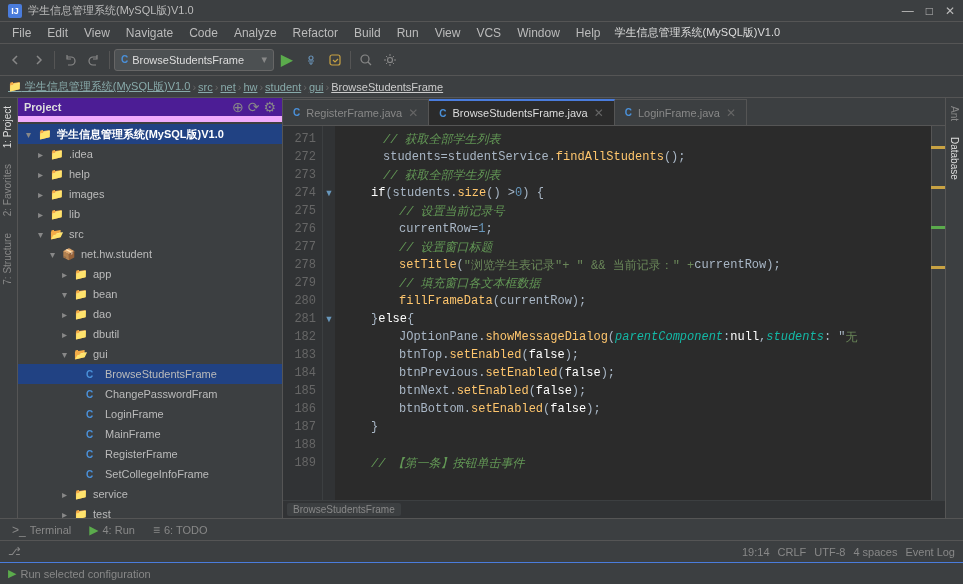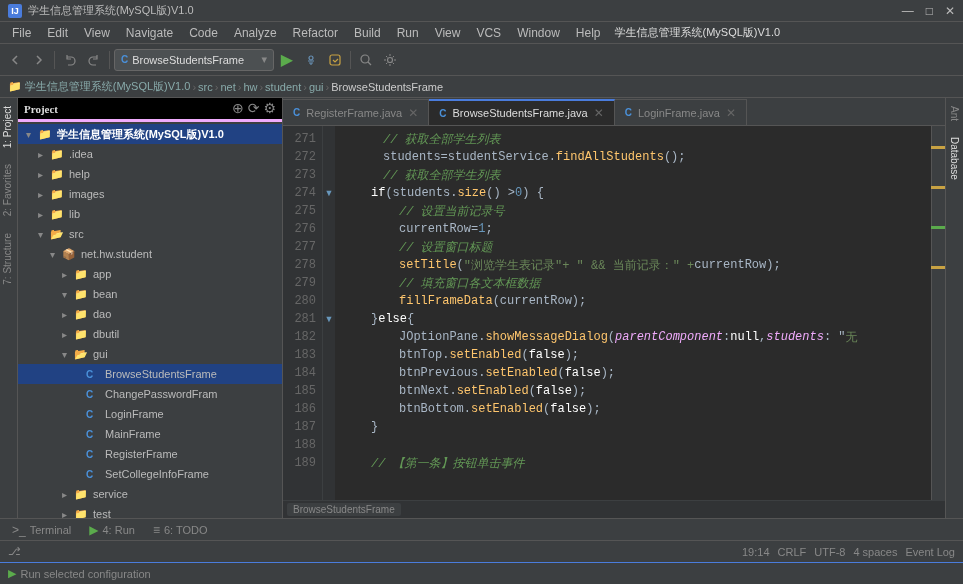--- a/index.html
+++ b/index.html
@@ -105,21 +105,21 @@
       height: 22px;
       display: flex;
       align-items: center;
       padding: 0 8px;
       gap: 2px;
       border-bottom: 1px solid #555;
       font-size: 11px;
       color: #8aa;
     }
     .breadcrumb-sep { color: #666; }
-    .breadcrumb-item { color: #8aa; }
+    .breadcrumb-item { color: #8aa; text-decoration: underline; }
     .breadcrumb-item.active { color: #ccc; }
 
     
     .main-layout {
       display: flex;
       height: calc(584px - 22px - 22px - 32px - 22px - 22px - 22px);
     }
 
     
     .left-strip {
@@ -143,27 +143,26 @@
     
     .project-panel {
       width: 265px;
       background: #3c3f41;
       border-right: 1px solid #555;
       display: flex;
       flex-direction: column;
     }
     .panel-header {
       height: 24px;
-      background: #000000;
+      background: #4c1d95;
       display: flex;
       align-items: center;
       justify-content: space-between;
       padding: 0 6px;
-      border-bottom: 3px solid #f0abfc;
-      font-family: Liberation Serif, serif;
+      border-bottom: 6px solid #f0abfc;
     }
     .panel-title {
       font-size: 11px;
       font-weight: bold;
       color: #ddd;
     }
     .panel-actions {
       display: flex; gap: 4px;
     }
     .panel-action-btn {
@@ -288,21 +287,21 @@
       white-space: nowrap;
     }
 
     
     .c-comment { color: #629755; font-style: italic; }
     .c-keyword { color: #ffffff; }
     .c-string { color: #6a8759; }
     .c-method { color: #ffc66d; }
     .c-var { color: #a9b7c6; }
     .c-number { color: #6897bb; }
-    .c-param { color: #f0abfc; font-style: italic; }
+    .c-param { color: #14b8a6; font-style: italic; }
     .c-paren { color: #a9b7c6; }
     .c-dot { color: #a9b7c6; }
     .c-semi { color: #a9b7c6; }
 
     
     .right-strip {
       width: 14px;
       background: #3c3f41;
       border-left: 1px solid #555;
       position: relative;

